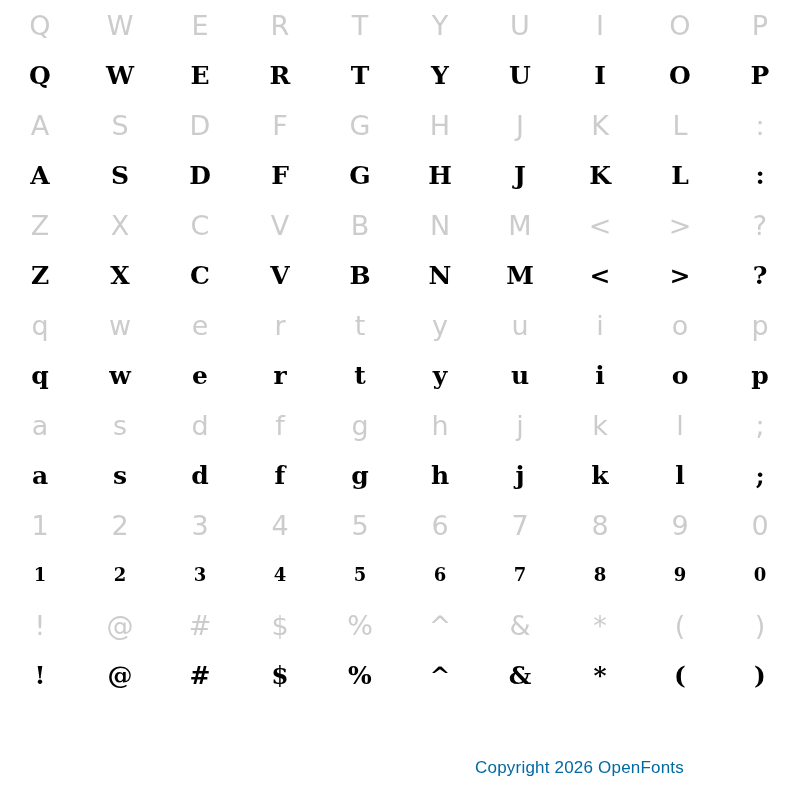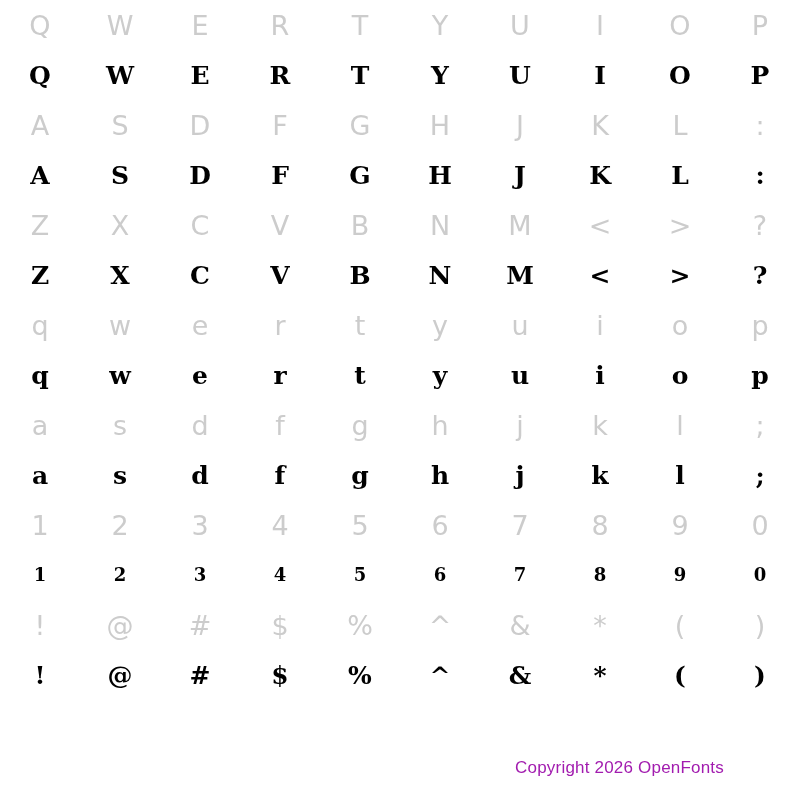--- a/index.html
+++ b/index.html
@@ -59,22 +59,22 @@
   .row.sample.small .cell {
     font-size: 18px;
   }
 
   #copyright {
     position: absolute;
     left: 0;
     right: 0;
     bottom: 22px;
     text-align: right;
-    padding-right: 76px;
-    color: #a21caf;
+    padding-right: 116px;
+    color: #0369a1;
     font-family: "Liberation Sans", sans-serif;
     font-size: 17px;
     letter-spacing: 0.2px;
   }
 </style>
 </head>
 <body>
 
 <div id="specimen">
     <div class="row reference">

